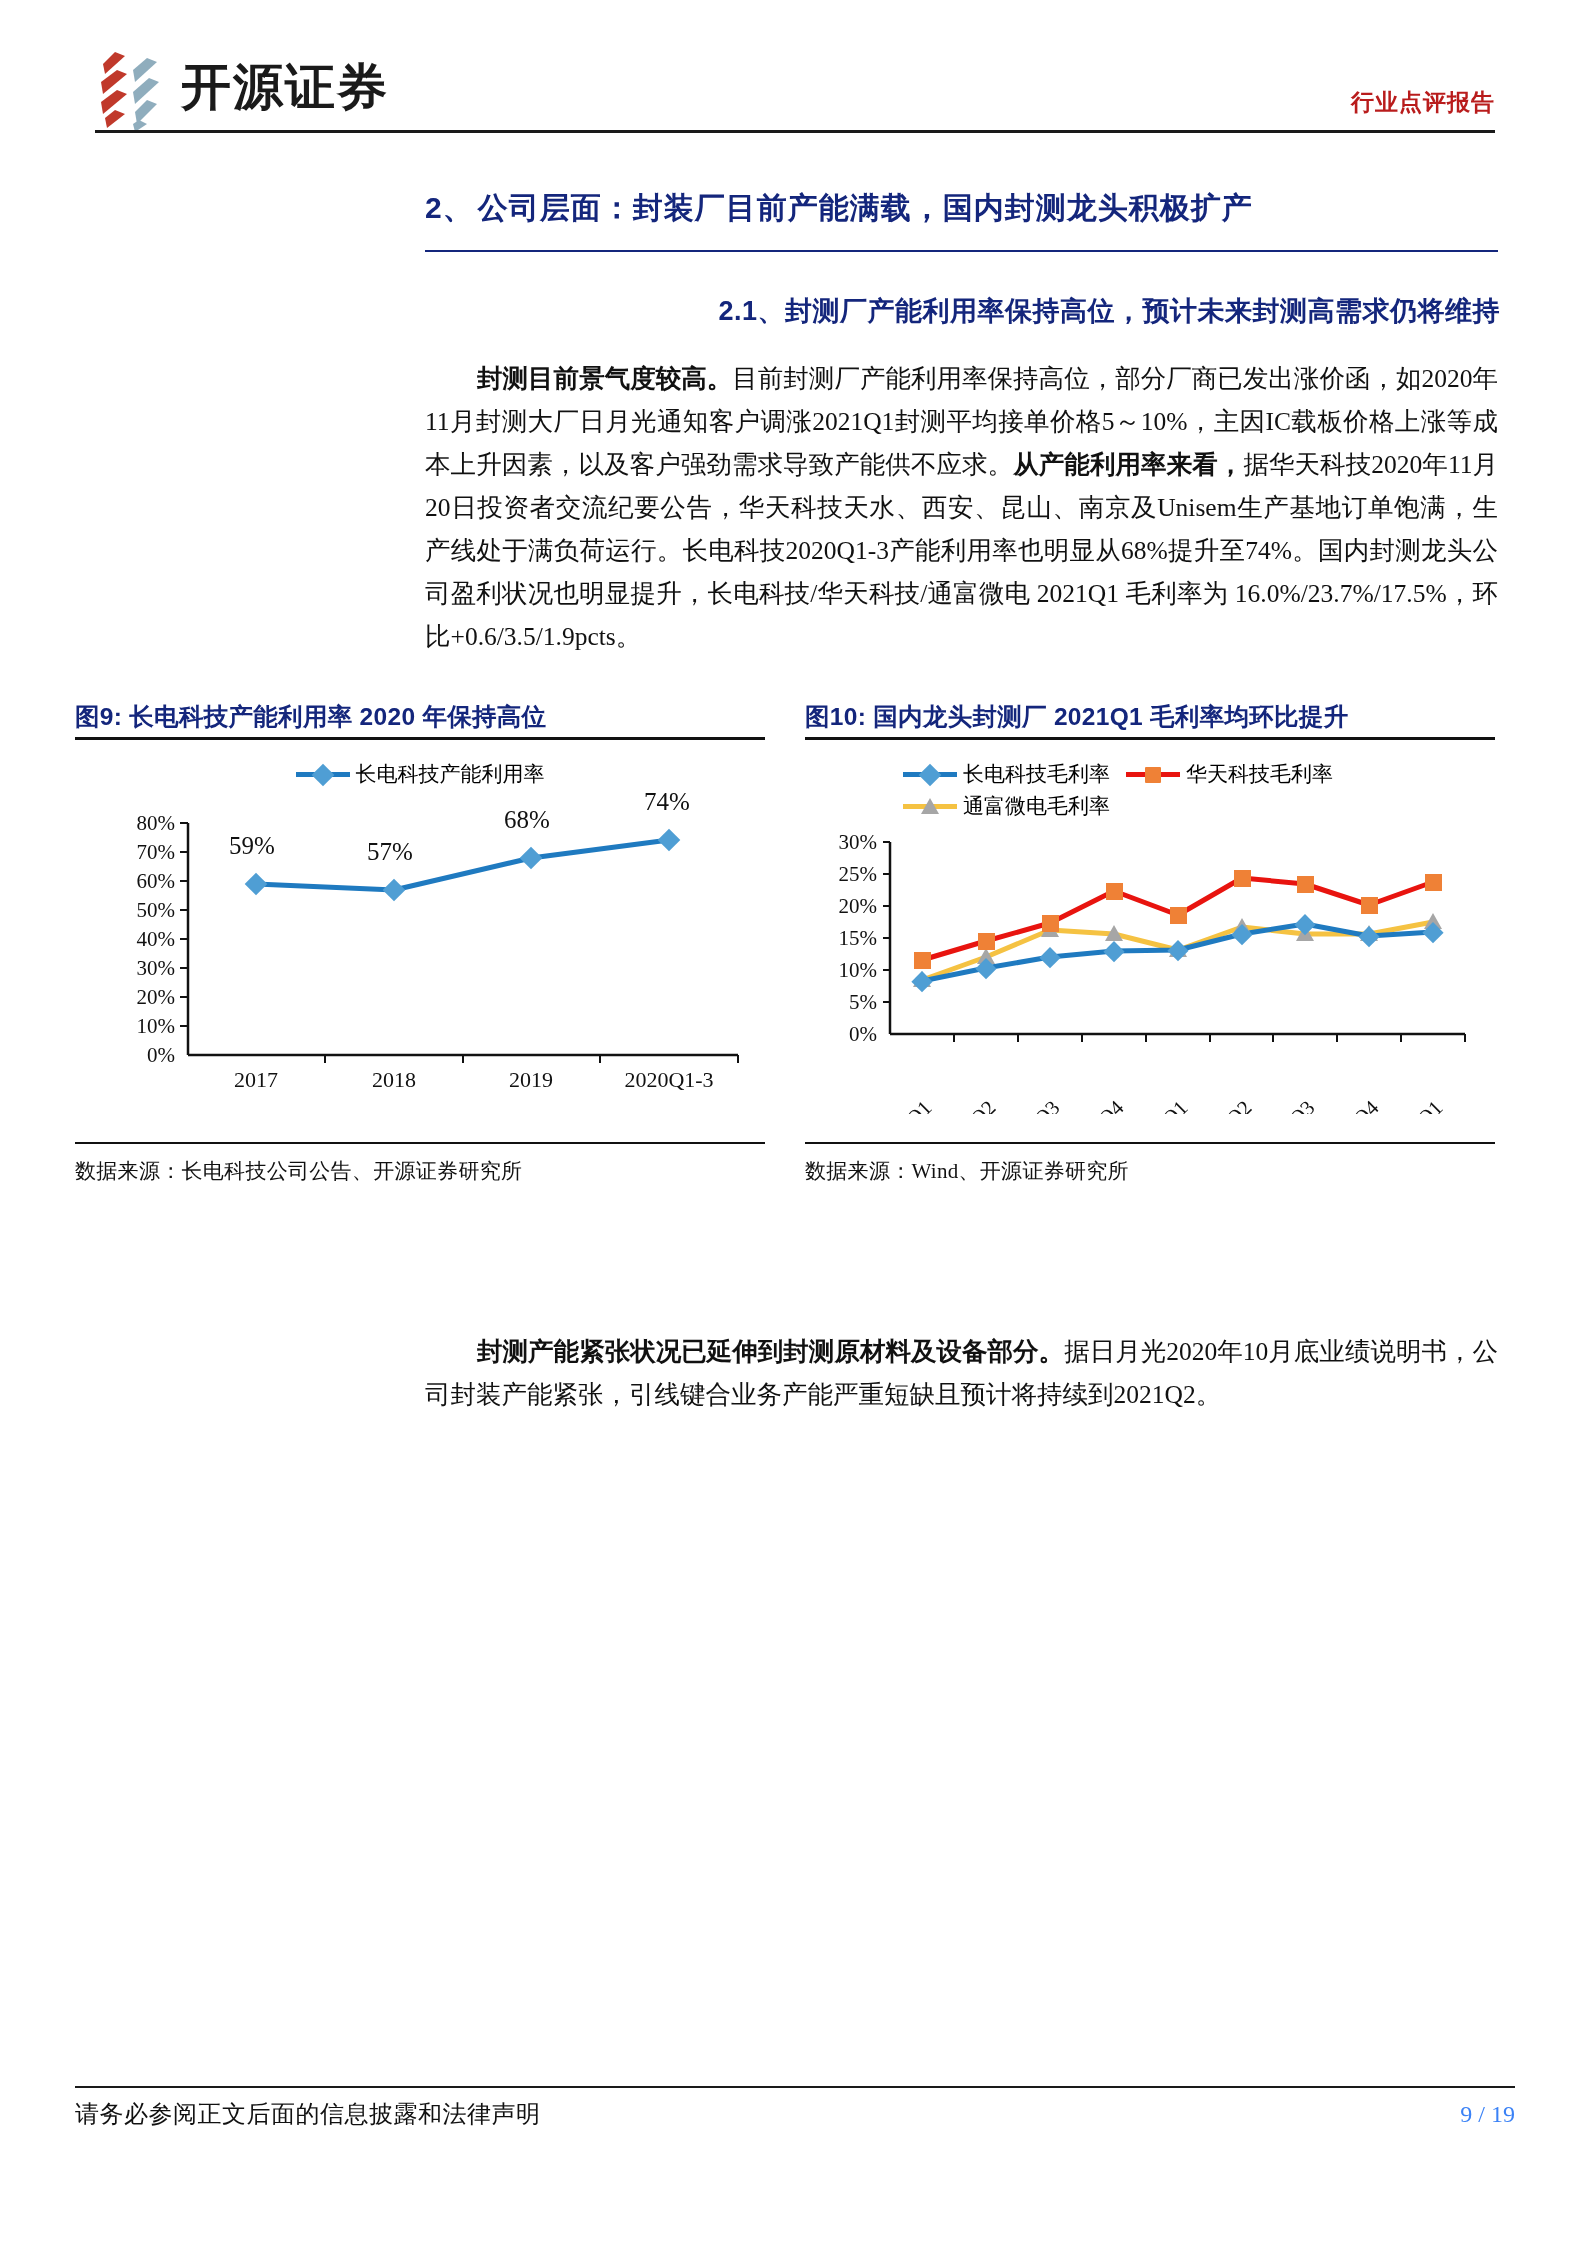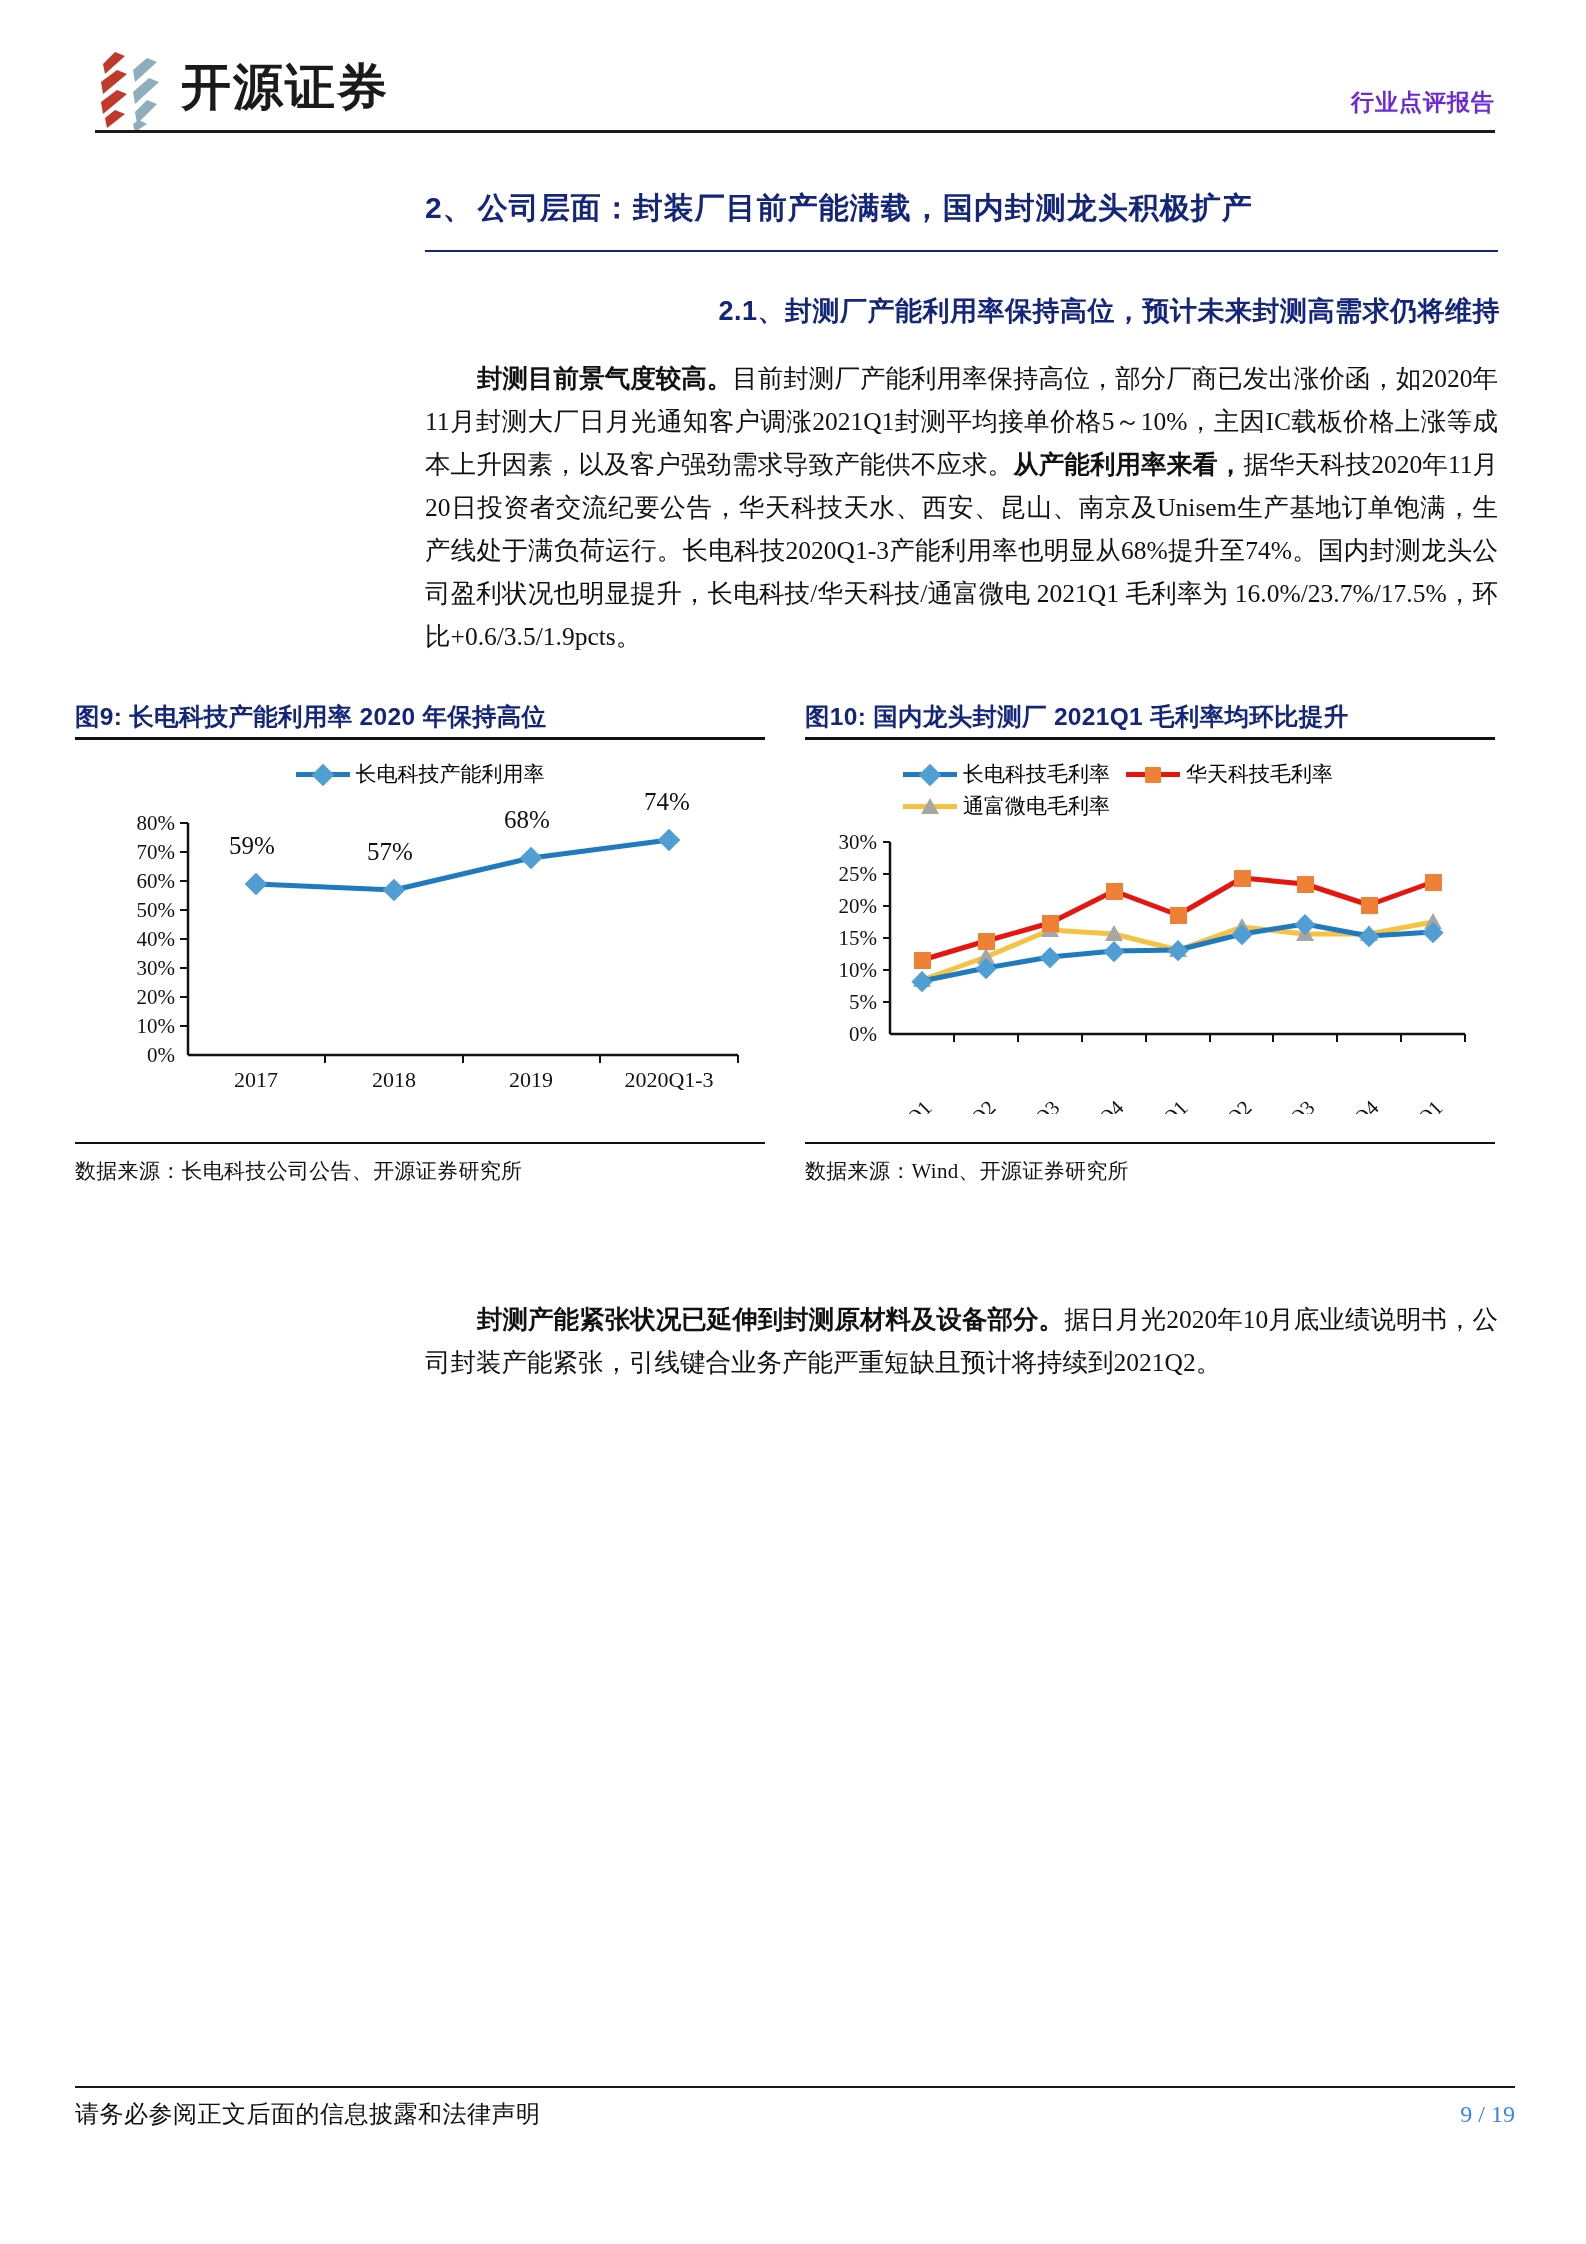--- a/index.html
+++ b/index.html
@@ -30,21 +30,21 @@
     letter-spacing: 2px;
     color: #1a1a1a;
     line-height: 1;
     padding-bottom: 6px;
   }
   .header-right {
     font-family: "Liberation Sans", sans-serif;
     font-weight: bold;
     font-size: 23px;
     letter-spacing: 1px;
-    color: #6d28d9;
+    color: #b91c1c;
     padding-bottom: 14px;
   }
   .header-rule {
     position: absolute; left: 95px; top: 130px; width: 1400px;
     height: 3px; background: #1a1a1a;
   }
 
   
   .h1 {
     position: absolute; left: 425px; top: 188px; width: 1075px;
@@ -78,21 +78,21 @@
     left: 425px;
     font-size: 25.5px;
     line-height: 43px;
     text-align: justify;
     text-justify: inter-ideograph;
     color: #111;
   }
   .para .ind { display: inline-block; width: 52px; }
   .para b { font-weight: bold; }
   #para1 { top: 357px; }
-  #para2 { top: 1298px; }
+  #para2 { top: 1330px; }
 
   
   .fig {
     position: absolute;
     top: 700px;
     width: 690px;
   }
   #fig9  { left: 75px; }
   #fig10 { left: 805px; }
   .fig-title {

